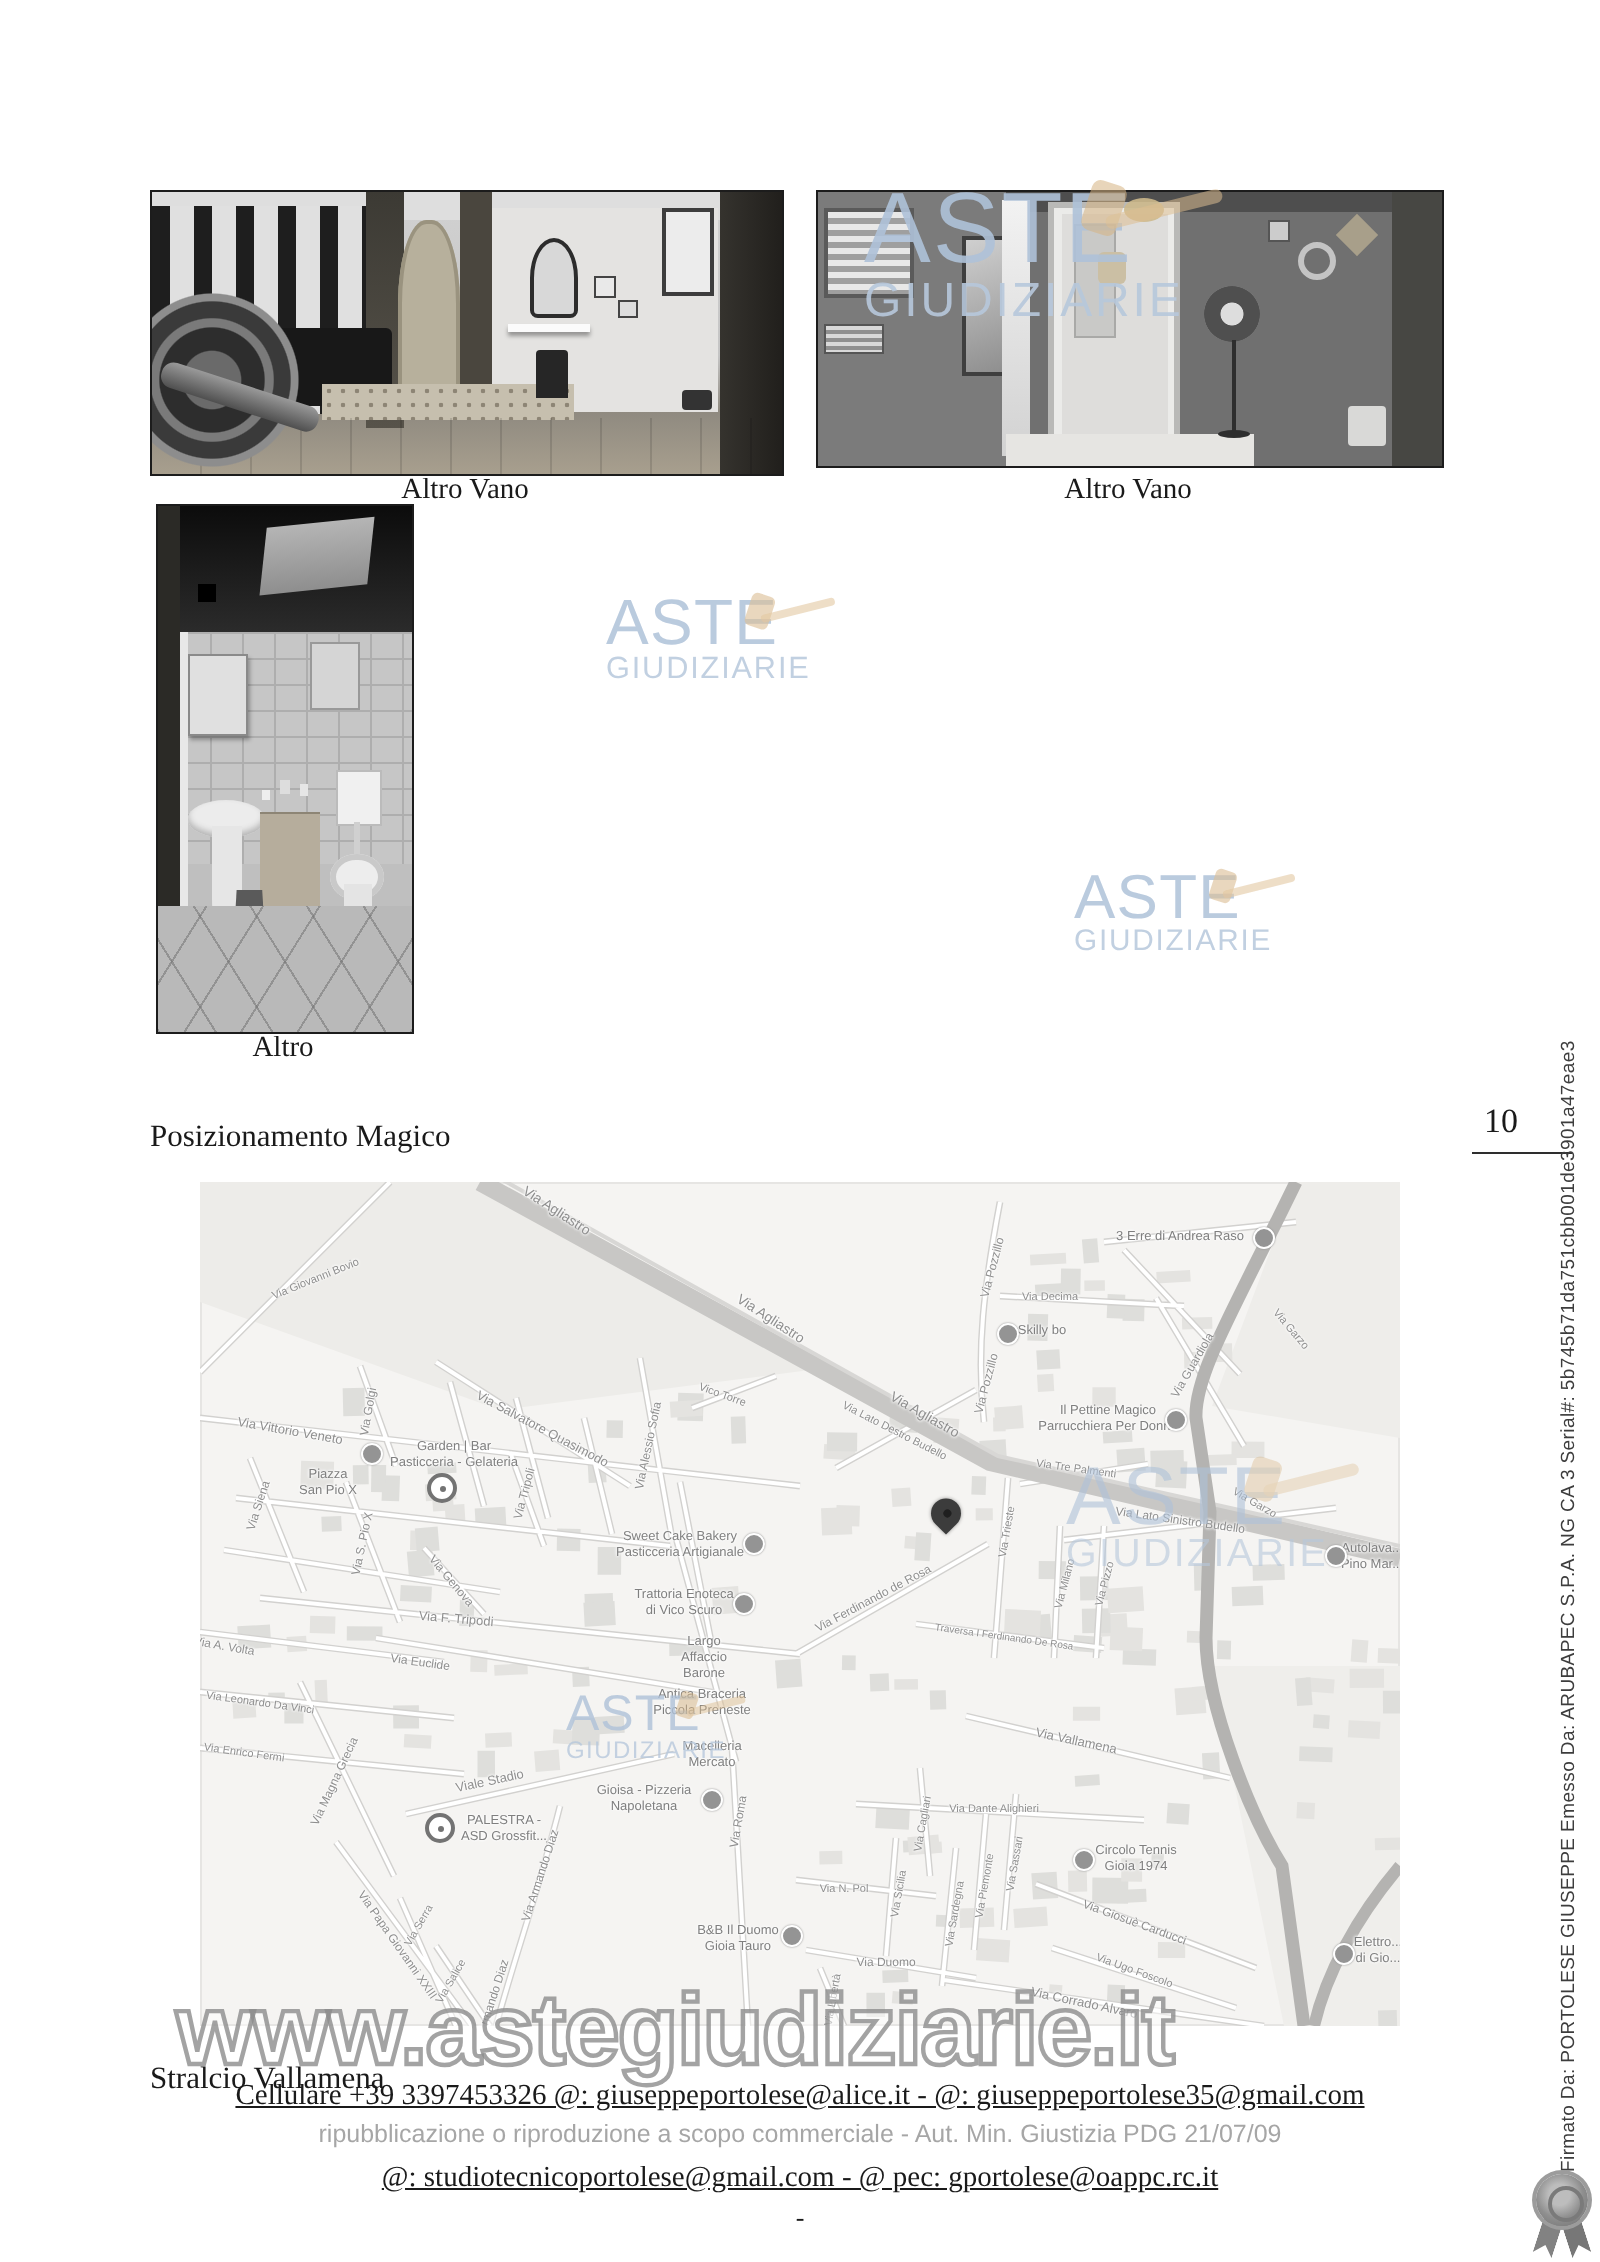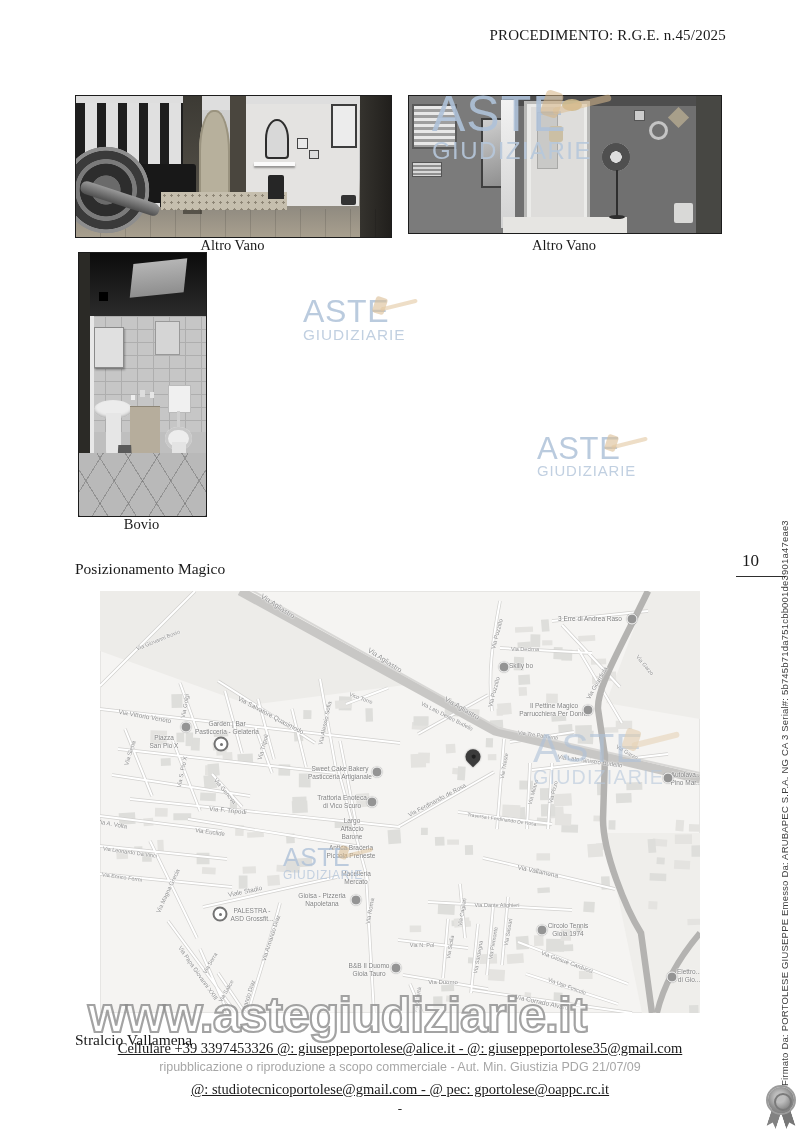--- a/index.html
+++ b/index.html
@@ -75,21 +75,20 @@
   .rb-t1,.rb-t2{position:absolute;top:22px;width:10px;height:19px;background:#828282;
         clip-path:polygon(0 0,100% 0,100% 100%,50% 72%,0 100%);}
   .rb-t1{left:6px;transform:rotate(18deg);}
   .rb-t2{left:20px;transform:rotate(-18deg);background:#777;}
 </style>
 </head>
 <body>
 
 <div class="page">
 
-  <div class="proc">PROCEDIMENTO: R.G.E. n.45/2025</div>
 
   <div class="photo" style="left:75px;top:95px;width:315px;height:141px">
     <i style="inset:0;background:linear-gradient(180deg,#d2d2d2 0%,#c4c4c4 58%,#8f8a80 78%,#a89f8e 100%)"></i>
     <i style="left:0;top:0;width:100%;height:10%;background:#dedede"></i>
     <i style="left:0;top:5%;width:34%;height:74%;background:repeating-linear-gradient(90deg,#1e1e1e 0 9px,#e0e0e0 9px 21px)"></i>
     <i style="left:34%;top:0;width:6%;height:84%;background:linear-gradient(#3c3a34,#57534a)"></i>
     <i style="left:49%;top:0;width:5%;height:78%;background:#4a463e"></i>
     <i style="left:39%;top:10%;width:10%;height:66%;background:#b7b09c;border-radius:45% 45% 8% 8%;box-shadow:inset 0 0 0 2px #9a937f"></i>
     <i style="left:54%;top:6%;width:36%;height:72%;background:#e4e3e1"></i>
     <i style="left:60%;top:16%;width:6.5%;height:26%;background:#d8d8d8;border:2px solid #2c2c2c;border-radius:50% 50% 4px 4px"></i>
@@ -147,21 +146,21 @@
     <i style="left:40%;top:58%;width:24%;height:19%;background:#b6ad9c;box-shadow:inset 0 6px 0 -5px #8d8575,inset 0 13px 0 -12px #8d8575"></i>
     <i style="left:70%;top:50%;width:17%;height:10%;background:#f0f0f0;border:1px solid #bbb"></i>
     <i style="left:77%;top:60%;width:3px;height:7%;background:#d0d0d0"></i>
     <i style="left:68%;top:66%;width:21%;height:9%;background:#ededed;border-radius:50%;box-shadow:inset 0 0 0 3px #c9c9c9"></i>
     <i style="left:73%;top:72%;width:11%;height:11%;background:#e4e4e4;border-radius:0 0 40% 40%"></i>
     <i style="left:30%;top:73%;width:12%;height:8%;background:#5a5a5a;clip-path:polygon(8% 0,92% 0,100% 100%,0 100%)"></i>
     <i style="left:9%;top:24%;width:3%;height:76%;background:#e8e8e8"></i>
     <i style="left:0;top:0;width:9%;height:100%;background:#2b2a26"></i>
     <i style="left:0;top:76%;width:100%;height:24%;background:#b9b9b9;background-image:repeating-linear-gradient(58deg,rgba(115,115,115,.55) 0 1px,transparent 1px 24px),repeating-linear-gradient(-58deg,rgba(115,115,115,.55) 0 1px,transparent 1px 24px)"></i>
   </div>
-  <div class="caption" style="left:78px;top:516px;width:127px">Bovio</div>
+  <div class="caption" style="left:78px;top:516px;width:127px">Altro</div>
 
   <div class="astelogo" style="left:432px;top:90px;font-size:50px;opacity:.9">
     <span class="gavel">
         <i class="g-head"></i>
         <i class="g-handle"></i>
       </span>
     <div class="al1">ASTE</div>
     <div class="al2">GIUDIZIARIE</div>
   </div>
   <div class="astelogo" style="left:303px;top:296px;font-size:32px;opacity:.85">

